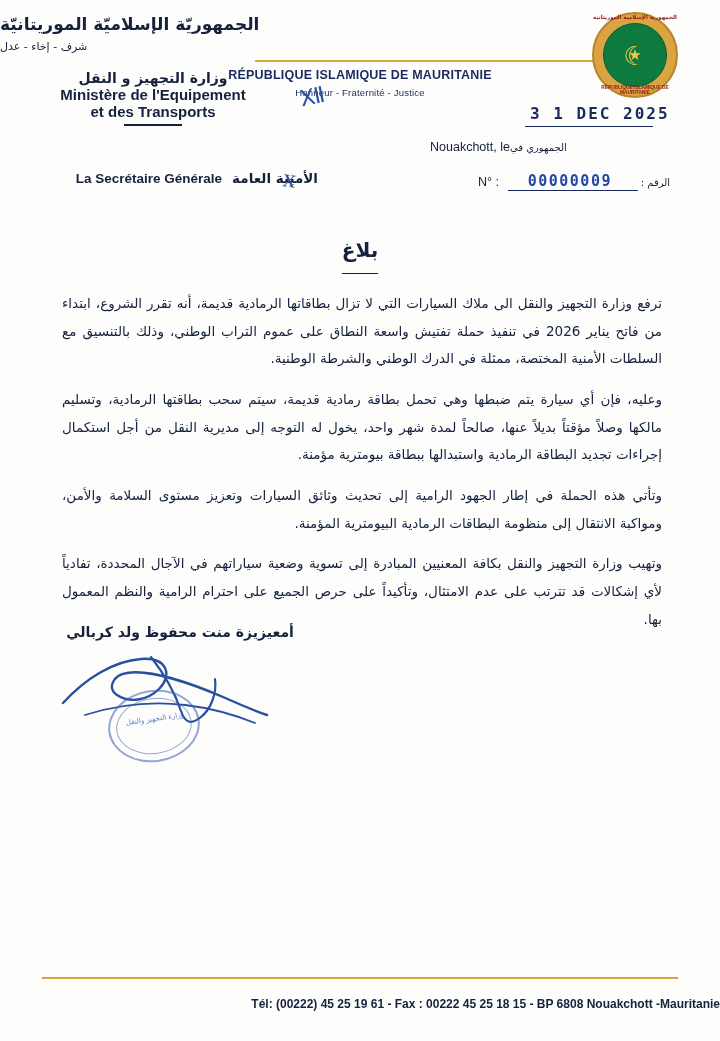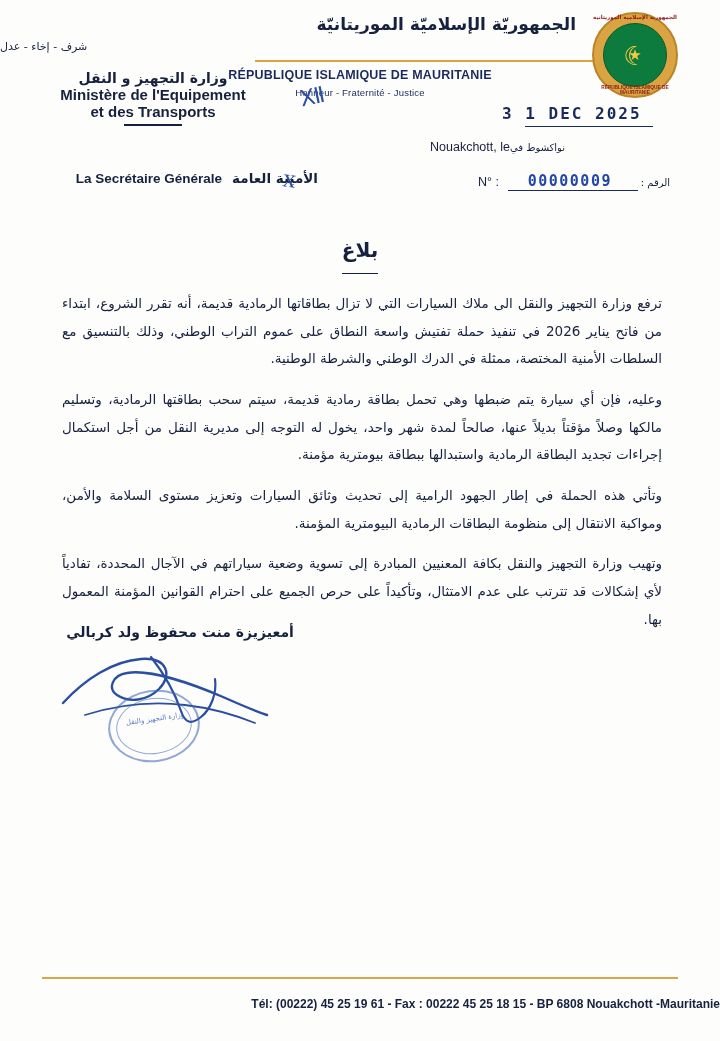--- a/index.html
+++ b/index.html
@@ -27,21 +27,21 @@
   .header {
     position: relative;
     height: 150px;
   }
 
   .arabic-state {
     position: absolute;
     top: 14px;
     left: 0;
     width: 576px;
-    text-align: right;
+    text-align: left;
     font-family: "DejaVu Sans", sans-serif;
     font-size: 17px;
     font-weight: bold;
     color: #16213e;
     letter-spacing: 0.5px;
   }
   .arabic-motto {
     position: absolute;
     top: 40px;
     left: 0;
@@ -216,21 +216,21 @@
     font-family: "Liberation Serif", serif;
     font-size: 26px;
     color: #2b4fa0;
     transform: rotate(8deg);
   }
 
   
   .datestamp {
     position: absolute;
     top: 104px;
-    left: 502px;
+    left: 530px;
     font-family: "DejaVu Sans Mono", monospace;
     font-size: 16px;
     font-weight: bold;
     color: #1b2a5e;
     letter-spacing: 2px;
   }
   .date-line {
     position: absolute;
     top: 126px;
     left: 525px;
@@ -437,37 +437,37 @@
     <span class="sg-fr">La Secrétaire Générale</span>
     <span class="sg-ar">الأمينة العامة</span>
   </div>
   <div class="paraph2">x</div>
 
   <div class="datestamp">3 1 DEC 2025</div>
   <div class="date-line"></div>
 
   <div class="nouakchott-row">
     <span class="nouakchott-fr">Nouakchott, le</span>
-    <span class="nouakchott-ar">نواكشوط في</span>
+    <span class="nouakchott-ar">الجمهوري في</span>
   </div>
 
   <div class="num-row">
     <span class="num-fr">N° :</span>
     <span class="num-val">00000009</span>
     <span class="num-ar">الرقم :</span>
   </div>
   <div class="num-underline"></div>
 
   <div class="doc-title"><span>بلاغ</span></div>
 
   <div class="body-ar">
     <p>ترفع وزارة التجهيز والنقل الى ملاك السيارات التي لا تزال بطاقاتها الرمادية قديمة، أنه تقرر الشروع، ابتداء من فاتح يناير 2026 في تنفيذ حملة تفتيش واسعة النطاق على عموم التراب الوطني، وذلك بالتنسيق مع السلطات الأمنية المختصة، ممثلة في الدرك الوطني والشرطة الوطنية.</p>
     <p>وعليه، فإن أي سيارة يتم ضبطها وهي تحمل بطاقة رمادية قديمة، سيتم سحب بطاقتها الرمادية، وتسليم مالكها وصلاً مؤقتاً بديلاً عنها، صالحاً لمدة شهر واحد، يخول له التوجه إلى مديرية النقل من أجل استكمال إجراءات تجديد البطاقة الرمادية واستبدالها ببطاقة بيومترية مؤمنة.</p>
     <p>وتأتي هذه الحملة في إطار الجهود الرامية إلى تحديث وثائق السيارات وتعزيز مستوى السلامة والأمن، ومواكبة الانتقال إلى منظومة البطاقات الرمادية البيومترية المؤمنة.</p>
-    <p>وتهيب وزارة التجهيز والنقل بكافة المعنيين المبادرة إلى تسوية وضعية سياراتهم في الآجال المحددة، تفادياً لأي إشكالات قد تترتب على عدم الامتثال، وتأكيداً على حرص الجميع على احترام القوانين المؤمنة المعمول بها.</p>
+    <p>وتهيب وزارة التجهيز والنقل بكافة المعنيين المبادرة إلى تسوية وضعية سياراتهم في الآجال المحددة، تفادياً لأي إشكالات قد تترتب على عدم الامتثال، وتأكيداً على حرص الجميع على احترام الرامية والنظم المعمول بها.</p>
   </div>
 
   <div class="sig-name">أمعيزيزة منت محفوظ ولد كربالي</div>
 
   <svg class="signature" viewBox="0 0 230 90" xmlns="http://www.w3.org/2000/svg">
     <path d="M8,58 C30,34 58,16 86,14 C112,12 118,30 104,44 C92,56 74,58 62,50 C52,43 58,30 72,28 C96,24 140,40 168,52 C186,60 200,66 212,70" fill="none" stroke="#2b4fa0" stroke-width="2.4" stroke-linecap="round"></path>
     <path d="M96,12 C110,30 120,48 126,66 C130,78 136,80 146,72 C156,64 162,48 160,34" fill="none" stroke="#2b4fa0" stroke-width="2.2" stroke-linecap="round"></path>
     <path d="M30,70 C62,60 96,56 130,60 C156,63 180,70 200,78" fill="none" stroke="#2b4fa0" stroke-width="1.8" stroke-linecap="round"></path>
   </svg>
 

